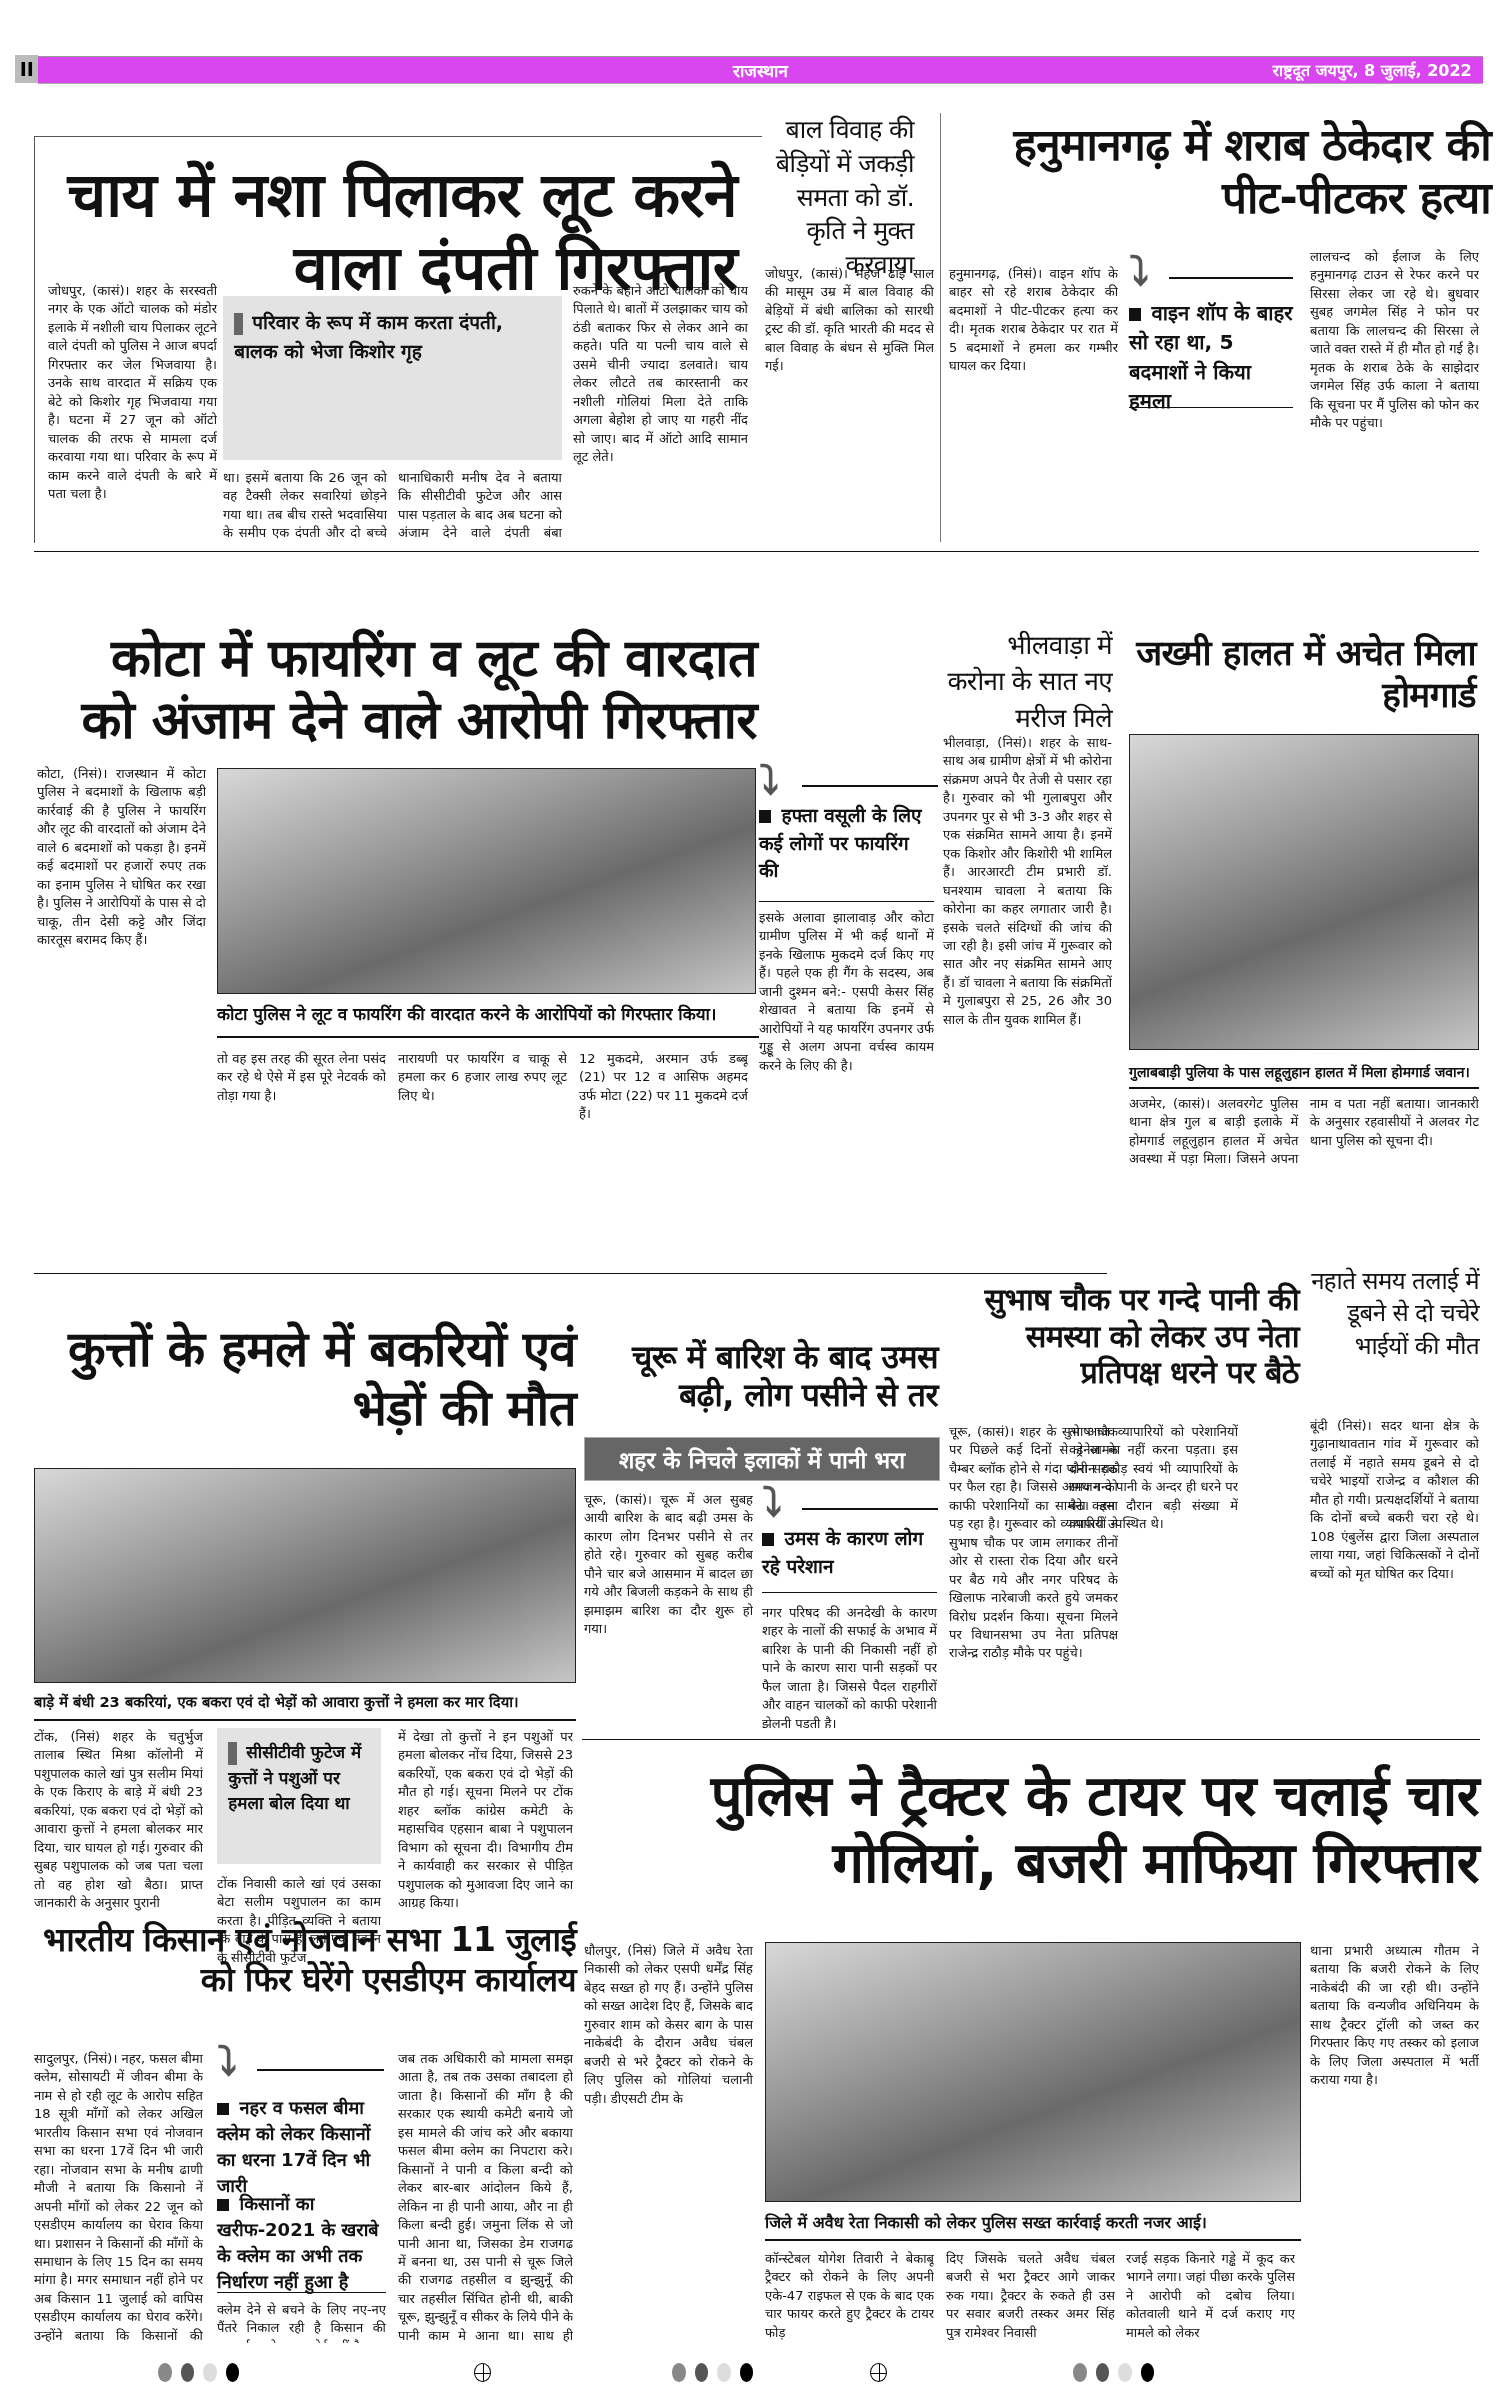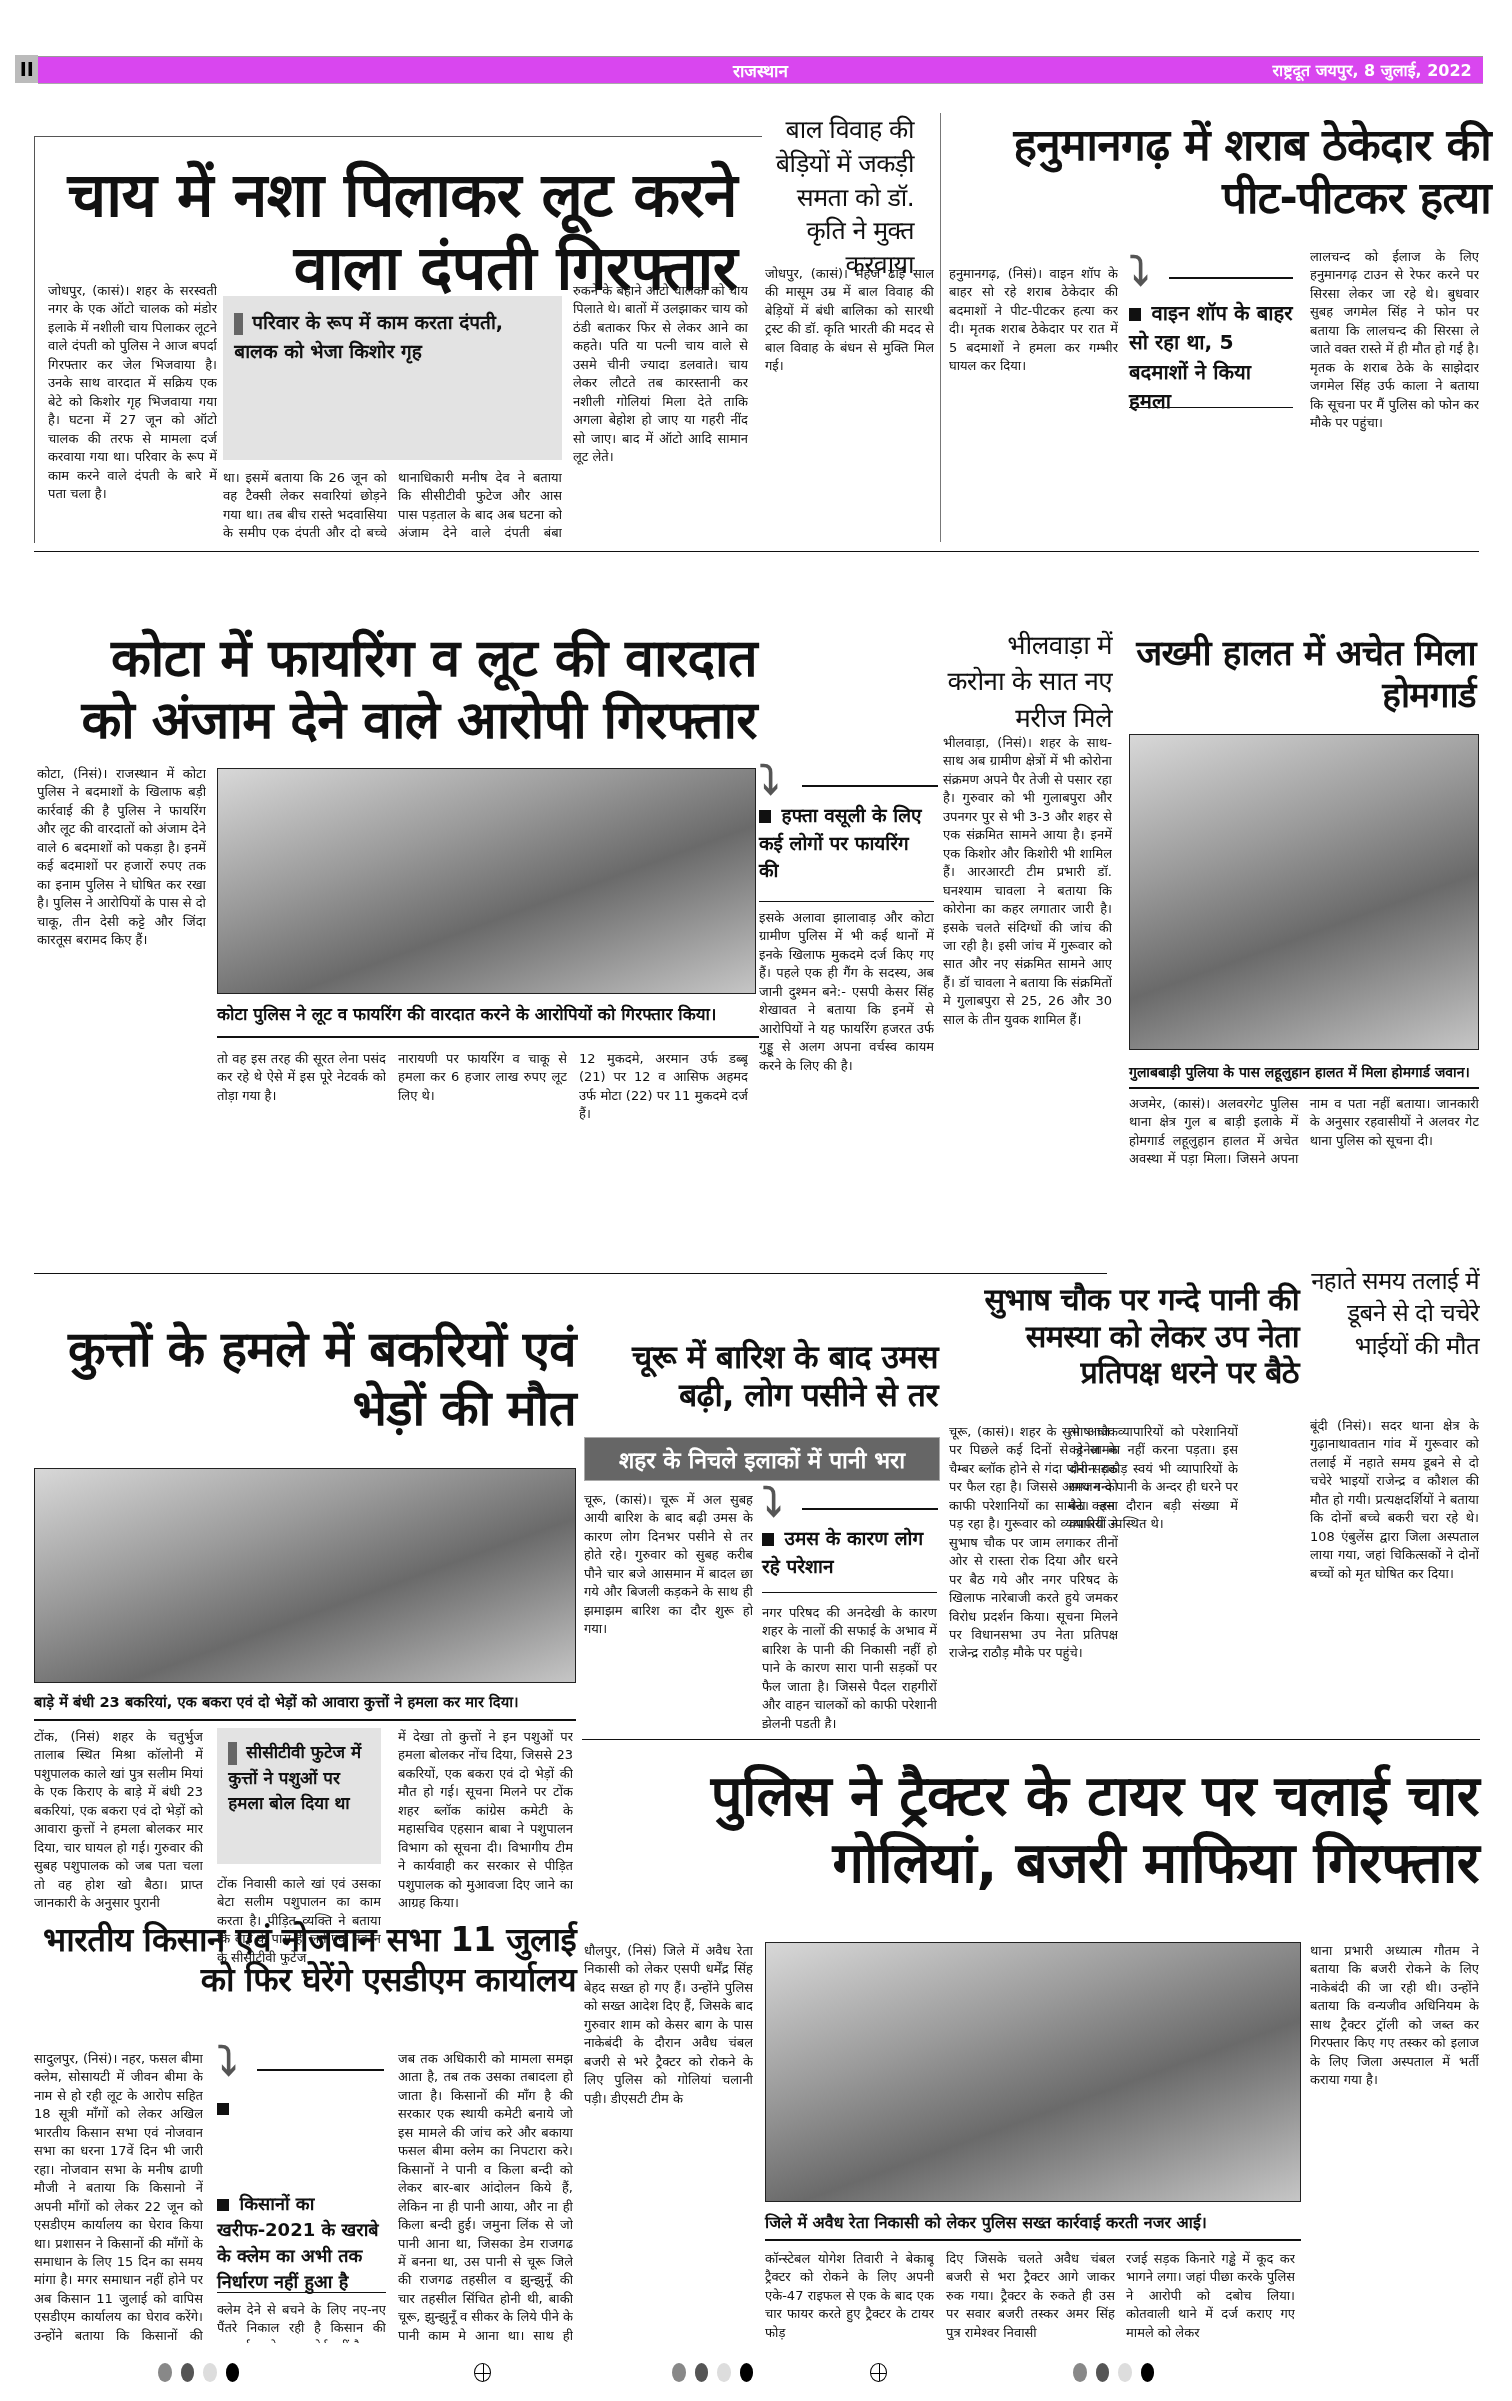--- a/index.html
+++ b/index.html
@@ -73,21 +73,21 @@
 <div class="col" style="left:37px;top:765px;width:169px;height:497px;">कोटा, (निसं)। राजस्थान में कोटा पुलिस ने बदमाशों के खिलाफ बड़ी कार्रवाई की है पुलिस ने फायरिंग और लूट की वारदातों को अंजाम देने वाले 6 बदमाशों को पकड़ा है। इनमें कई बदमाशों पर हजारों रुपए तक का इनाम पुलिस ने घोषित कर रखा है। पुलिस ने आरोपियों के पास से दो चाकू, तीन देसी कट्टे और जिंदा कारतूस बरामद किए हैं।</div>
 <div class="col" style="left:217px;top:1050px;width:169px;height:209px;">तो वह इस तरह की सूरत लेना पसंद कर रहे थे ऐसे में इस पूरे नेटवर्क को तोड़ा गया है।</div>
 <div class="col" style="left:398px;top:1050px;width:169px;height:209px;">नारायणी पर फायरिंग व चाकू से हमला कर 6 हजार लाख रुपए लूट लिए थे।</div>
 <div class="col" style="left:579px;top:1050px;width:169px;height:209px;">12 मुकदमे, अरमान उर्फ डब्बू (21) पर 12 व आसिफ अहमद उर्फ मोटा (22) पर 11 मुकदमे दर्ज हैं।</div>
 <div class="arrow" style="left:759px;top:757px;">⤵</div>
 <div class="hr" style="left:802px;top:785px;width:136px;"></div>
 <div class="bullet" style="left:759px;top:802px;width:175px;font-size:19px;">
   <span class="sq"></span><span>हफ्ता वसूली के लिए कई लोगों पर फायरिंग की</span>
 </div>
 <div class="hr" style="left:759px;top:901px;width:175px;height:1.1px;"></div>
-<div class="col" style="left:759px;top:909px;width:175px;height:353px;">इसके अलावा झालावाड़ और कोटा ग्रामीण पुलिस में भी कई थानों में इनके खिलाफ मुकदमे दर्ज किए गए हैं। पहले एक ही गैंग के सदस्य, अब जानी दुश्मन बने:- एसपी केसर सिंह शेखावत ने बताया कि इनमें से आरोपियों ने यह फायरिंग हजरत उर्फ गुड्डू से अलग अपना वर्चस्व कायम करने के लिए की है।</div>
+<div class="col" style="left:759px;top:909px;width:175px;height:353px;">इसके अलावा झालावाड़ और कोटा ग्रामीण पुलिस में भी कई थानों में इनके खिलाफ मुकदमे दर्ज किए गए हैं। पहले एक ही गैंग के सदस्य, अब जानी दुश्मन बने:- एसपी केसर सिंह शेखावत ने बताया कि इनमें से आरोपियों ने यह फायरिंग उपनगर उर्फ गुड्डू से अलग अपना वर्चस्व कायम करने के लिए की है।</div>
 
 <div class="abs h-big" style="left:943px;top:627px;width:169px;font-size:26px;font-weight:normal;line-height:1.4;">भीलवाड़ा में करोना के सात नए मरीज मिले</div>
 <div class="col" style="left:943px;top:734px;width:169px;height:528px;">भीलवाड़ा, (निसं)। शहर के साथ-साथ अब ग्रामीण क्षेत्रों में भी कोरोना संक्रमण अपने पैर तेजी से पसार रहा है। गुरुवार को भी गुलाबपुरा और उपनगर पुर से भी 3-3 और शहर से एक संक्रमित सामने आया है। इनमें एक किशोर और किशोरी भी शामिल हैं। आरआरटी टीम प्रभारी डॉ. घनश्याम चावला ने बताया कि कोरोना का कहर लगातार जारी है। इसके चलते संदिग्धों की जांच की जा रही है। इसी जांच में गुरूवार को सात और नए संक्रमित सामने आए हैं। डॉ चावला ने बताया कि संक्रमितों मे गुलाबपुरा से 25, 26 और 30 साल के तीन युवक शामिल हैं।</div>
 
 <div class="abs h-big" style="left:1126px;top:632px;width:350px;font-size:35px;">जख्मी हालत में अचेत मिला होमगार्ड</div>
 <div class="photo" style="left:1129px;top:734px;width:350px;height:316px;"></div>
 <div class="caption" style="left:1129px;top:1062px;width:361px;font-size:14px;">गुलाबबाड़ी पुलिया के पास लहूलुहान हालत में मिला होमगार्ड जवान।</div>
 <div class="hr" style="left:1129px;top:1087px;width:350px;"></div>
 <div class="col" style="left:1129px;top:1095px;width:350px;height:169px;column-count:2;column-gap:11.3px;">अजमेर, (कासं)। अलवरगेट पुलिस थाना क्षेत्र गुल ब बाड़ी इलाके में होमगार्ड लहूलुहान हालत में अचेत अवस्था में पड़ा मिला। जिसने अपना नाम व पता नहीं बताया। जानकारी के अनुसार रहवासीयों ने अलवर गेट थाना पुलिस को सूचना दी।</div>
 
@@ -132,21 +132,21 @@
 <div class="col" style="left:765px;top:2250px;width:169px;height:90px;">कॉन्स्टेबल योगेश तिवारी ने बेकाबू ट्रैक्टर को रोकने के लिए अपनी एके-47 राइफल से एक के बाद एक चार फायर करते हुए ट्रैक्टर के टायर फोड़</div>
 <div class="col" style="left:946px;top:2250px;width:169px;height:90px;">दिए जिसके चलते अवैध चंबल बजरी से भरा ट्रैक्टर आगे जाकर रुक गया। ट्रैक्टर के रुकते ही उस पर सवार बजरी तस्कर अमर सिंह पुत्र रामेश्वर निवासी</div>
 <div class="col" style="left:1126px;top:2250px;width:169px;height:90px;">रजई सड़क किनारे गड्ढे में कूद कर भागने लगा। जहां पीछा करके पुलिस ने आरोपी को दबोच लिया। कोतवाली थाने में दर्ज कराए गए मामले को लेकर</div>
 <div class="col" style="left:1310px;top:1942px;width:169px;height:398px;">थाना प्रभारी अध्यात्म गौतम ने बताया कि बजरी रोकने के लिए नाकेबंदी की जा रही थी। उन्होंने बताया कि वन्यजीव अधिनियम के साथ ट्रैक्टर ट्रॉली को जब्त कर गिरफ्तार किए गए तस्कर को इलाज के लिए जिला अस्पताल में भर्ती कराया गया है।</div>
 
 <div class="abs h-big" style="left:34px;top:1920px;width:542px;font-size:33px;">भारतीय किसान एवं नोजवान सभा 11 जुलाई को फिर घेरेंगे एसडीएम कार्यालय</div>
 <div class="col" style="left:34px;top:2050px;width:169px;height:294px;">सादुलपुर, (निसं)। नहर, फसल बीमा क्लेम, सोसायटी में जीवन बीमा के नाम से हो रही लूट के आरोप सहित 18 सूत्री माँगों को लेकर अखिल भारतीय किसान सभा एवं नोजवान सभा का धरना 17वें दिन भी जारी रहा। नोजवान सभा के मनीष ढाणी मौजी ने बताया कि किसानो नें अपनी माँगों को लेकर 22 जून को एसडीएम कार्यालय का घेराव किया था। प्रशासन ने किसानों की माँगों के समाधान के लिए 15 दिन का समय मांगा है। मगर समाधान नहीं होने पर अब किसान 11 जुलाई को वापिस एसडीएम कार्यालय का घेराव करेंगे। उन्होंने बताया कि किसानों की खरीफ-2021 के खराबे के क्लेम का</div>
 <div class="arrow" style="left:217px;top:2038px;">⤵</div>
 <div class="hr" style="left:257px;top:2069px;width:127px;"></div>
 <div class="bullet" style="left:217px;top:2095px;width:169px;font-size:18px;">
-  <span class="sq"></span>
+  <span class="sq"></span><span>नहर व फसल बीमा क्लेम को लेकर किसानों का धरना 17वें दिन भी जारी</span>
 </div>
 <div class="bullet" style="left:217px;top:2191px;width:169px;font-size:18px;">
   <span class="sq"></span><span>किसानों का खरीफ-2021 के खराबे के क्लेम का अभी तक निर्धारण नहीं हुआ है</span>
 </div>
 <div class="hr" style="left:217px;top:2292px;width:169px;height:1.1px;"></div>
 <div class="col" style="left:217px;top:2301px;width:169px;height:42px;">क्लेम देने से बचने के लिए नए-नए पैंतरे निकाल रही है किसान की सुनवाई करने वाला कोई नहीं है।</div>
 <div class="col" style="left:398px;top:2050px;width:175px;height:294px;">जब तक अधिकारी को मामला समझ आता है, तब तक उसका तबादला हो जाता है। किसानों की माँग है की सरकार एक स्थायी कमेटी बनाये जो इस मामले की जांच करे और बकाया फसल बीमा क्लेम का निपटारा करे। किसानों ने पानी व किला बन्दी को लेकर बार-बार आंदोलन किये हैं, लेकिन ना ही पानी आया, और ना ही किला बन्दी हुई। जमुना लिंक से जो पानी आना था, जिसका डेम राजगढ में बनना था, उस पानी से चूरू जिले की राजगढ तहसील व झुन्झुनूँ की चार तहसील सिंचित होनी थी, बाकी चूरू, झुन्झुनूँ व सीकर के लिये पीने के पानी काम मे आना था। साथ ही बताया कि 2018</div>
 
 <div class="regmarks" style="left:158px;top:2363px;">
   <div class="dot" style="background:#888;"></div>

